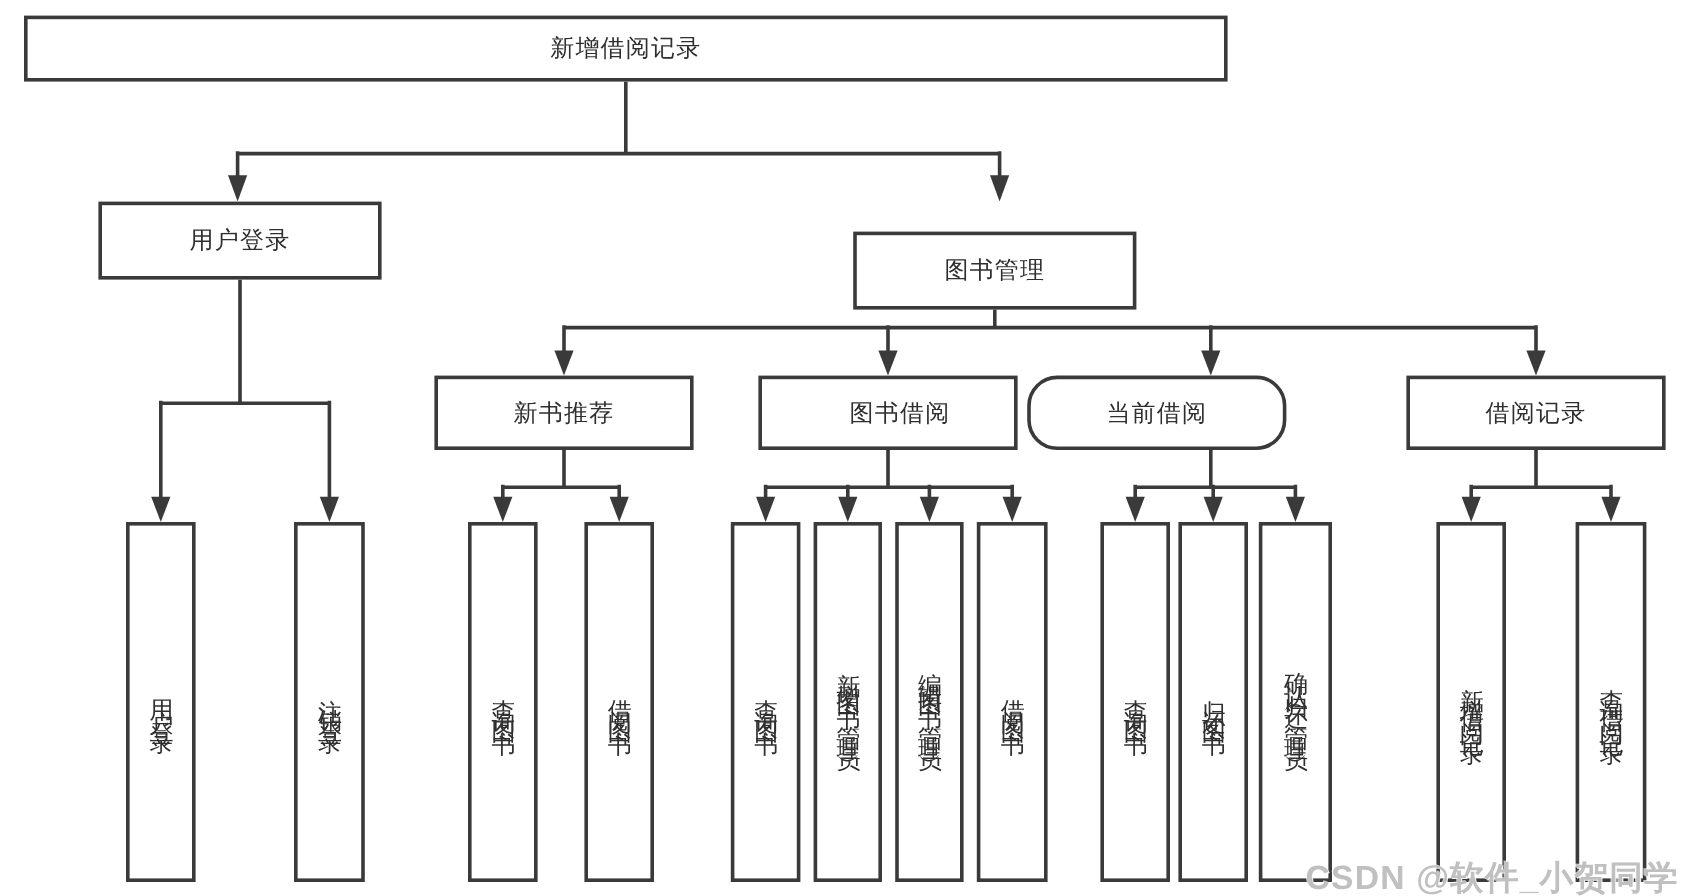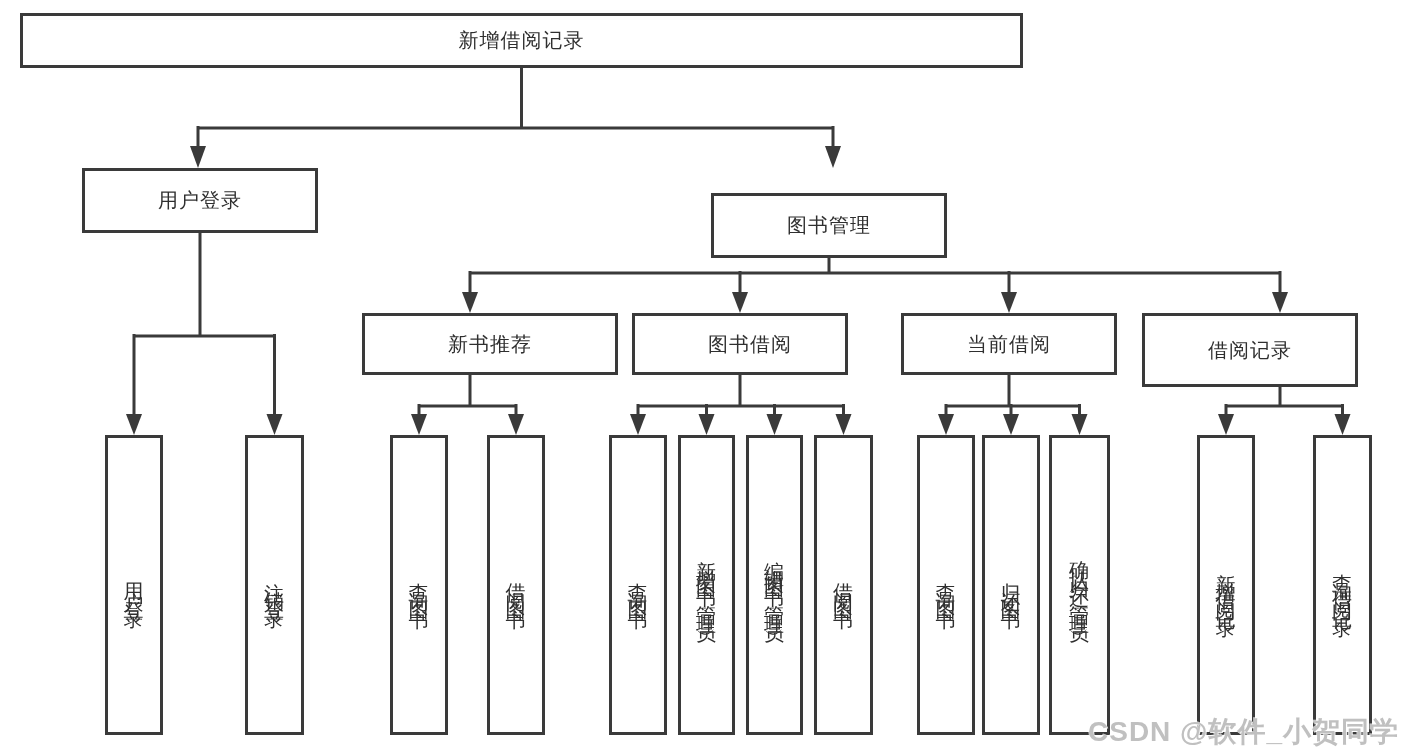--- a/index.html
+++ b/index.html
@@ -111,30 +111,30 @@
     <span class="lbl">新增借阅记录</span>
   </div>
 
   <div class="box" style="left:82px;top:168px;width:236px;height:65px;">
     <span class="lbl">用户登录</span>
   </div>
   <div class="box" style="left:711px;top:168px;width:236px;height:65px;margin-top:25px;">
     <span class="lbl">图书管理</span>
   </div>
 
-  <div class="box" style="left:362px;top:313px;width:256px;height:62px;">
+  <div class="box" style="left:362px;top:313px;width:216px;height:62px;">
     <span class="lbl">新书推荐</span>
   </div>
   <div class="box" style="left:632px;top:313px;width:216px;height:62px;padding-left:20px;">
     <span class="lbl">图书借阅</span>
   </div>
-  <div class="box" style="left:901px;top:313px;width:216px;height:62px;">
+  <div class="box" style="left:856px;top:313px;width:216px;height:62px;border-radius:25px;">
     <span class="lbl">当前借阅</span>
   </div>
-  <div class="box" style="left:1142px;top:313px;width:216px;height:74px;">
+  <div class="box" style="left:1172px;top:313px;width:216px;height:62px;">
     <span class="lbl">借阅记录</span>
   </div>
 
   <div class="box vbox" style="left:105px;top:435px;width:58px;height:300px;">
     <span class="lbl">用户登录</span>
   </div>
   <div class="box vbox" style="left:245px;top:435px;width:59px;height:300px;">
     <span class="lbl">注销登录</span>
   </div>
 

